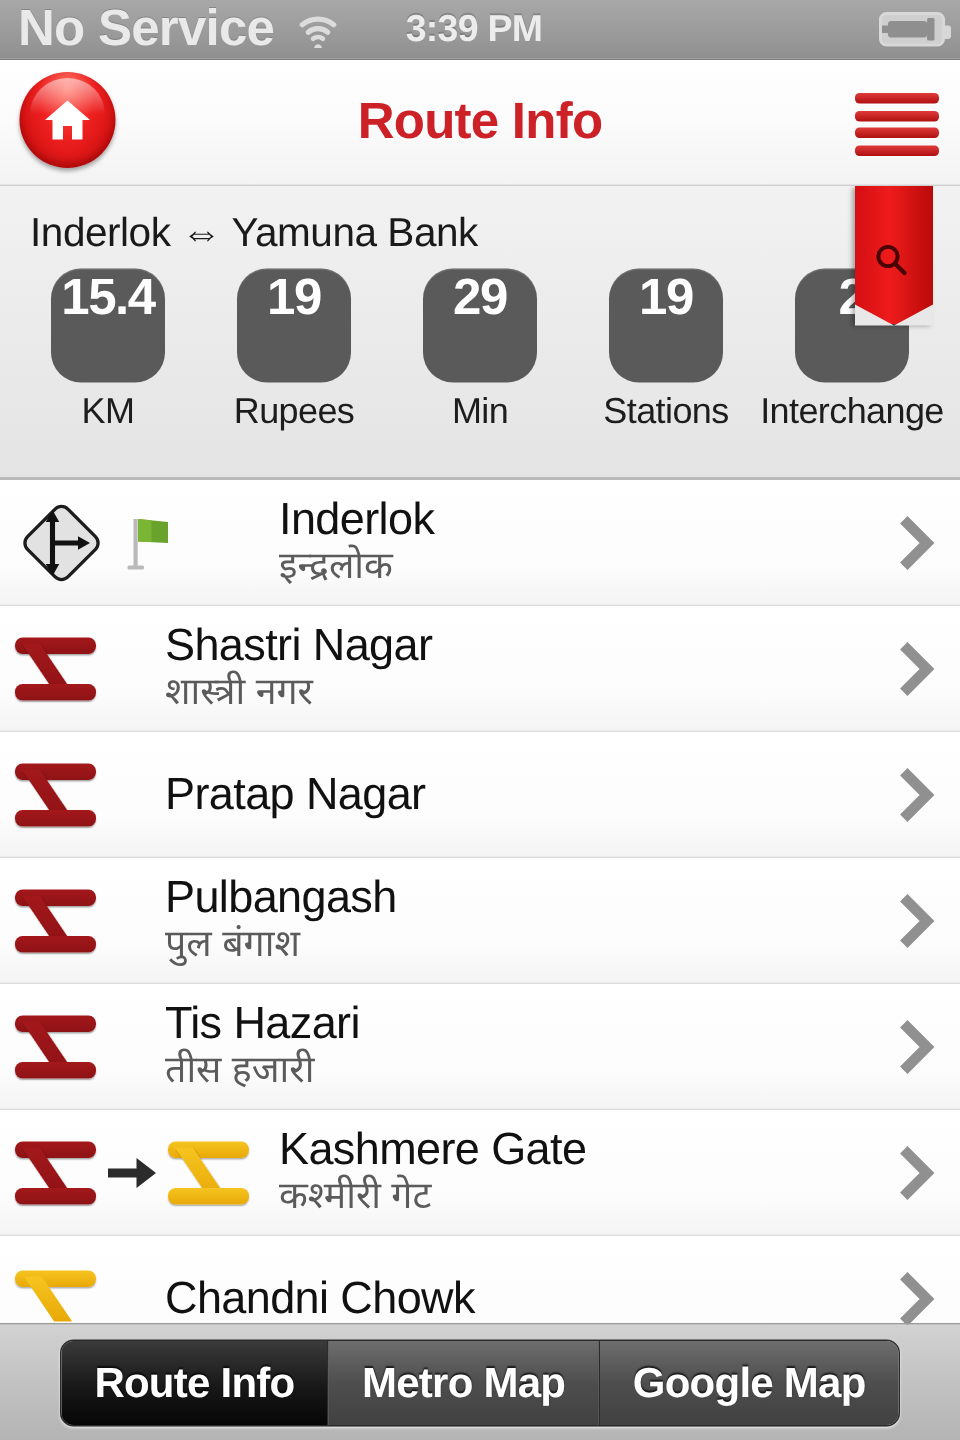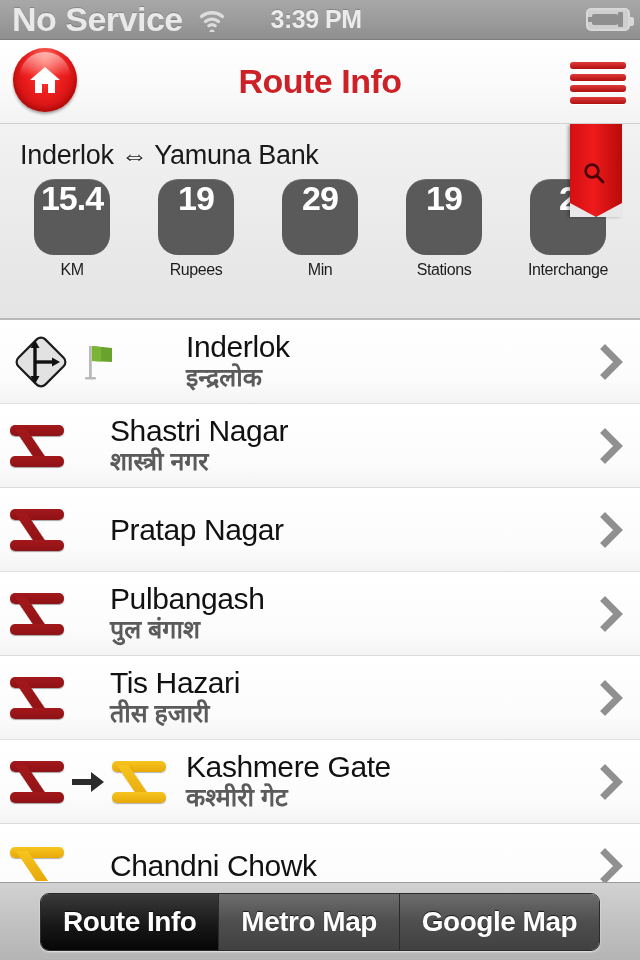--- a/index.html
+++ b/index.html
@@ -97,21 +97,21 @@
     letter-spacing:-0.3px;
   }
   .stats{ display:flex; padding:8px 10px 0 10px; }
   .stat{ flex:1; display:flex; flex-direction:column; align-items:center; }
   .stat-box{
     width:76px; height:76px; border-radius:20px; background:#5b5a5a;
     display:flex; align-items:flex-start; justify-content:center;
     box-shadow:inset 0 1px 0 rgba(255,255,255,.12);
   }
   .stat-val{ color:#fff; font-size:34px; font-weight:bold; letter-spacing:-1px; }
-  .stat-lbl{ margin-top:6px; font-size:16px; color:#1d1d1d; letter-spacing:-0.4px; }
+  .stat-lbl{ margin-top:6px; font-size:24px; color:#1d1d1d; letter-spacing:-0.4px; }
 
   .ribbon{
     position:absolute; right:18px; top:0; width:52px; height:92px;
     background:linear-gradient(to right,#d40f13 0%,#ee1b1b 45%,#b90a0a 100%);
     box-shadow:-2px 1px 3px rgba(0,0,0,.3);
   }
   .ribbon:after{
     content:""; position:absolute; bottom:-1px; left:0;
     border-left:26px solid #e8e8e8; border-right:26px solid #e8e8e8;
     border-top:14px solid transparent;
@@ -148,21 +148,21 @@
   .yhalf .bar.top{ top:2px; }
   .yhalf .diag{ position:absolute; left:16px; top:6px; width:12px; height:30px;
     transform:skewX(34deg); background:linear-gradient(to bottom,#f6c420,#e8a908); }
 
   .arrow-ic{ width:40px; height:40px; margin:0 4px; position:relative; flex:none; }
   .diamond-ic{ width:62px; height:62px; position:relative; flex:none; }
   .flag-ic{ width:36px; height:44px; position:relative; margin-left:10px; flex:none; }
 
   .row-text{ flex:1; display:flex; flex-direction:column; justify-content:space-between; }
   .st-en{ font-size:30px; color:#111; line-height:1.05; letter-spacing:-0.4px; }
-  .st-hi{ font-size:25px; color:#5b5b5b; line-height:1.15; margin-top:1px;font-weight:bold; }
+  .st-hi{ font-size:25px; color:#5b5b5b; line-height:1.15; margin-top:1px; }
   .chev{
     width:56px; min-width:56px; display:flex; align-items:center; justify-content:center;
   }
   .chev svg{ display:block; }
 
   
   .tabbar{
     position:absolute; left:0; bottom:0; width:640px; height:78px;
     background:linear-gradient(to bottom,#d2d2d2 0%,#c2c2c2 50%,#b4b4b4 100%);
     border-top:1px solid #9b9b9b;

